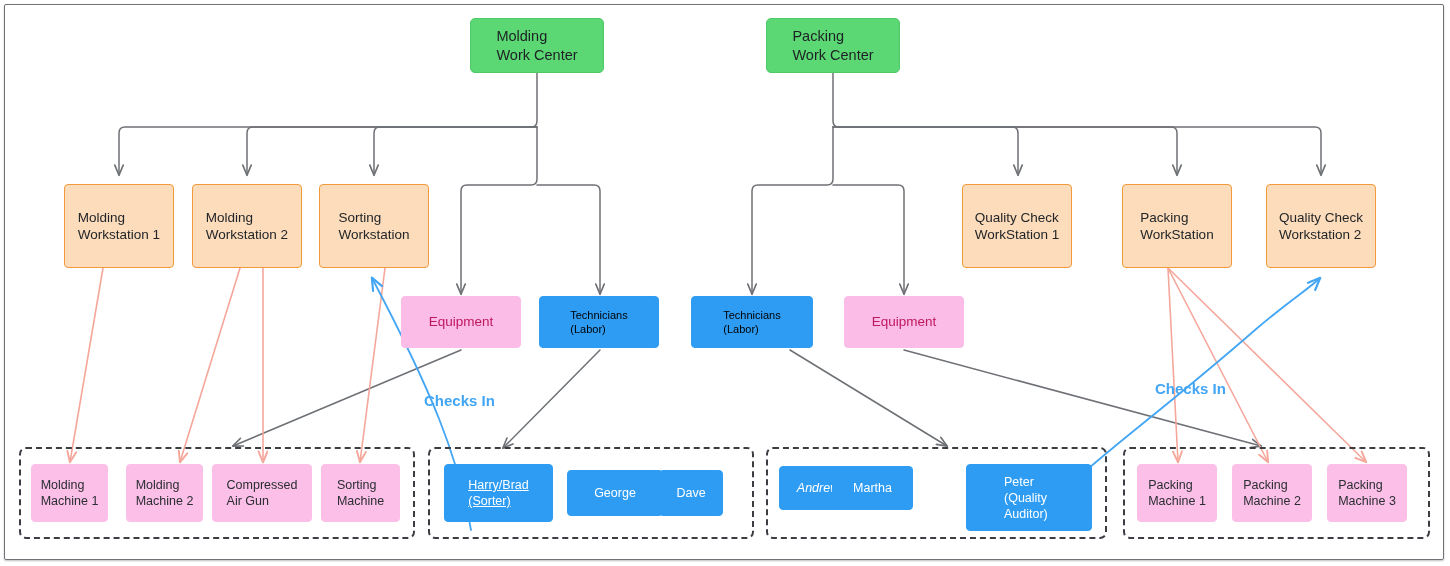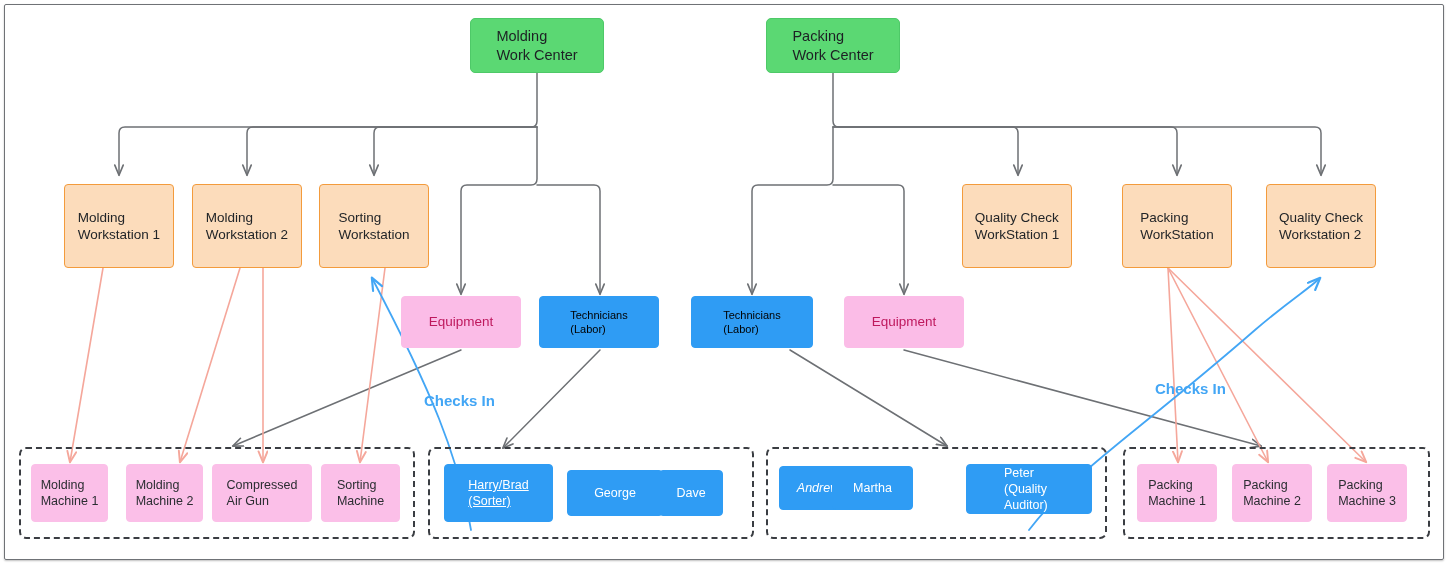--- a/index.html
+++ b/index.html
@@ -190,21 +190,21 @@
     <span>Dave</span>
   </div>
 
   <div class="group" style="left:766px;top:447px;width:341px;height:92px;"></div>
   <div class="node person" style="left:779px;top:466px;width:78px;height:44px;font-style:italic;">
     <span>Andrew</span>
   </div>
   <div class="node person" style="left:832px;top:466px;width:81px;height:44px;">
     <span>Martha</span>
   </div>
-  <div class="node person" style="left:966px;top:464px;width:126px;height:50px;padding-left:37px;">
+  <div class="node person" style="left:966px;top:464px;width:126px;height:67px;padding-left:37px;">
     <span>Peter
 (Quality Auditor)</span>
   </div>
 
   <div class="group" style="left:1123px;top:447px;width:307px;height:92px;"></div>
   <div class="node machine" style="left:1137px;top:464px;width:80px;height:58px;">
     <span>Packing
 Machine 1</span>
   </div>
   <div class="node machine" style="left:1232px;top:464px;width:80px;height:58px;">

